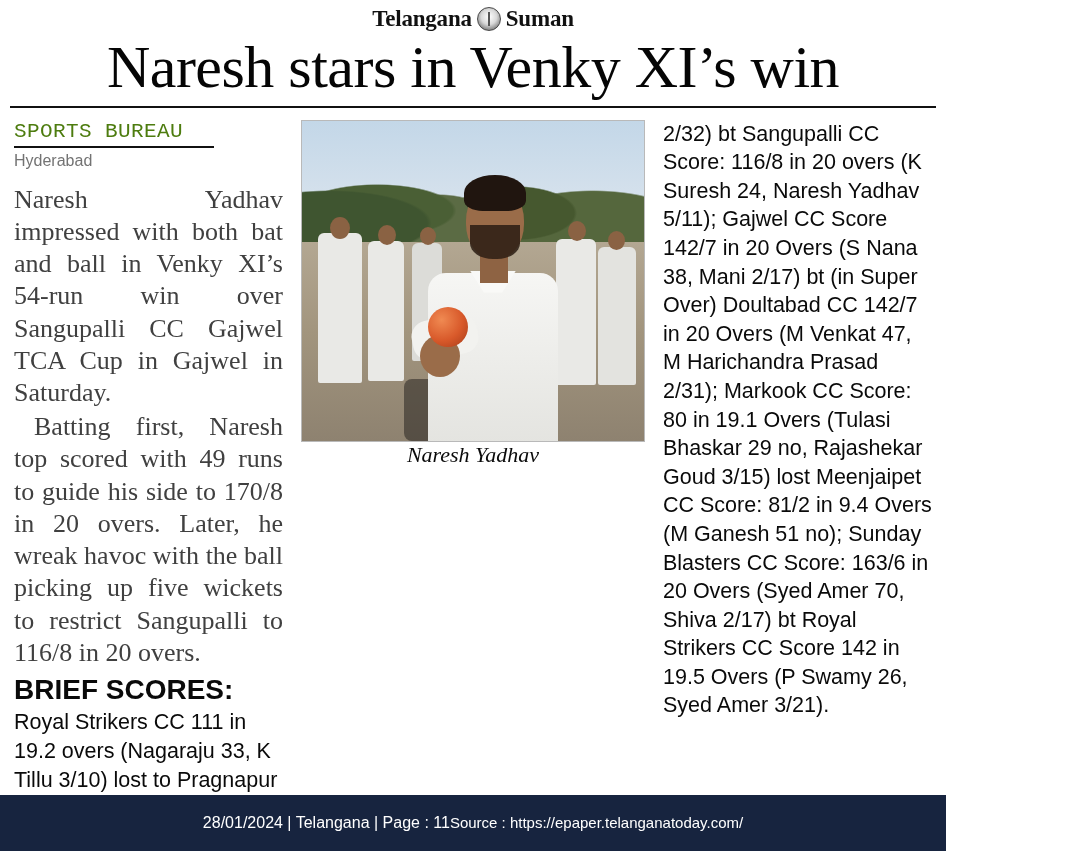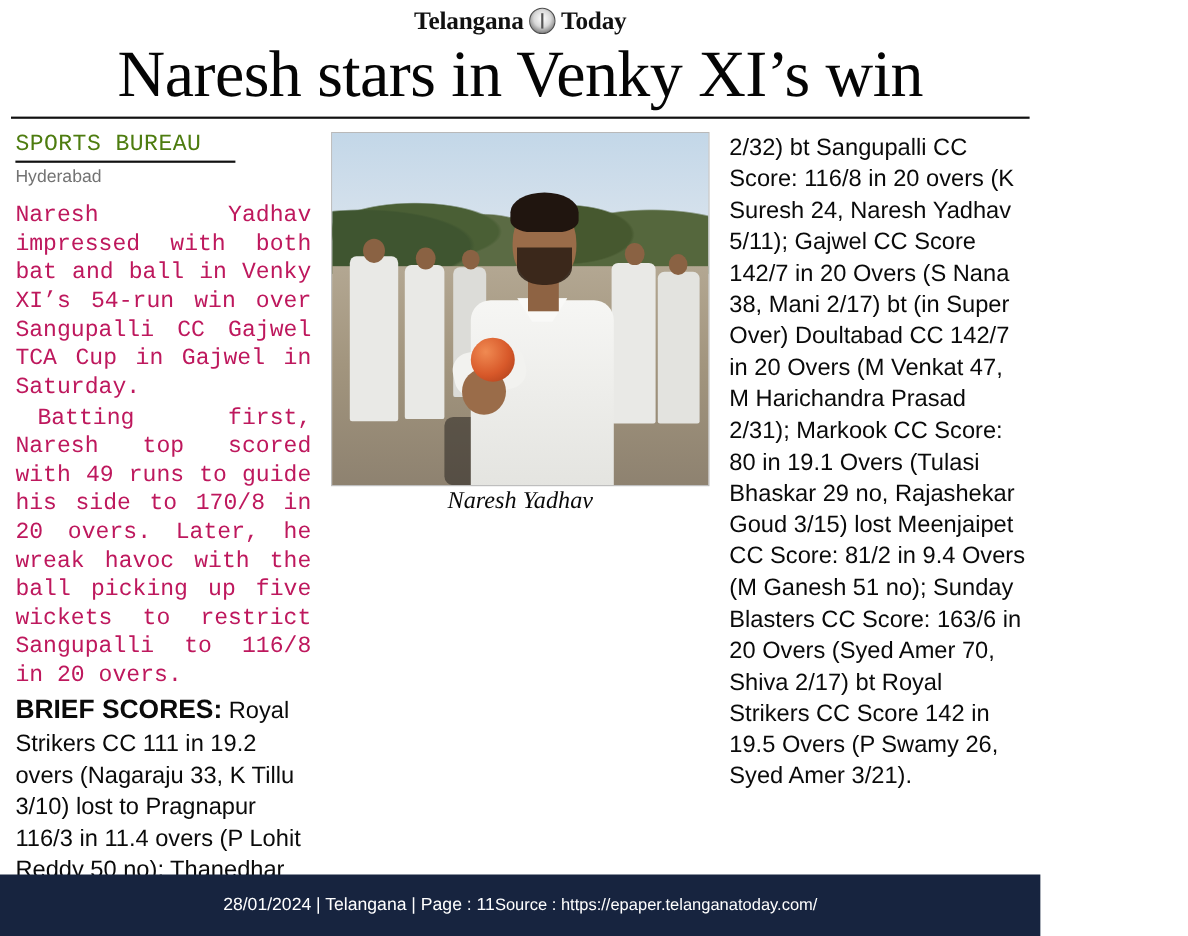--- a/index.html
+++ b/index.html
@@ -101,37 +101,37 @@
     margin-bottom: 4px;
   }
   .dateline {
     font-family: "Liberation Sans", sans-serif;
     font-size: 16px;
     color: #737373;
     margin-bottom: 14px;
   }
 
   .body-serif {
-    font-family: Liberation Mono, monospace;
-    font-size: 21px;
+    font-family: Liberation Serif, serif;
+    font-size: 26px;
     line-height: 1.24;
-    color: #be185d;
+    color: #404040;
     text-align: justify;
     text-justify: inter-word;
     hyphens: manual;
   }
   .body-serif p {
     margin: 0 0 2px 0;
   }
   .indent { text-indent: 20px; }
 
   .brief-label {
     font-family: "Liberation Sans", sans-serif;
     font-weight: bold;
-    font-size: 24px;
+    font-size: 28px;
   }
 
   .body-sans {
     font-family: "Liberation Sans", sans-serif;
     font-size: 21.5px;
     line-height: 1.33;
     color: #0a0a0a;
     text-align: left;
   }
   .body-sans p { margin: 0; }
@@ -263,21 +263,21 @@
 </style>
 </head>
 <body>
 
 <div class="page">
 
   <div class="masthead">
     <div class="masthead-text">
       <span>Telangana</span>
       <span class="masthead-emblem"></span>
-      <span>Today</span>
+      <span>Suman</span>
     </div>
   </div>
 
   <h1 class="headline">Naresh stars in Venky XI’s win</h1>
 
   <div class="rule"></div>
 
   <div class="columns">
 
     <div class="col">

